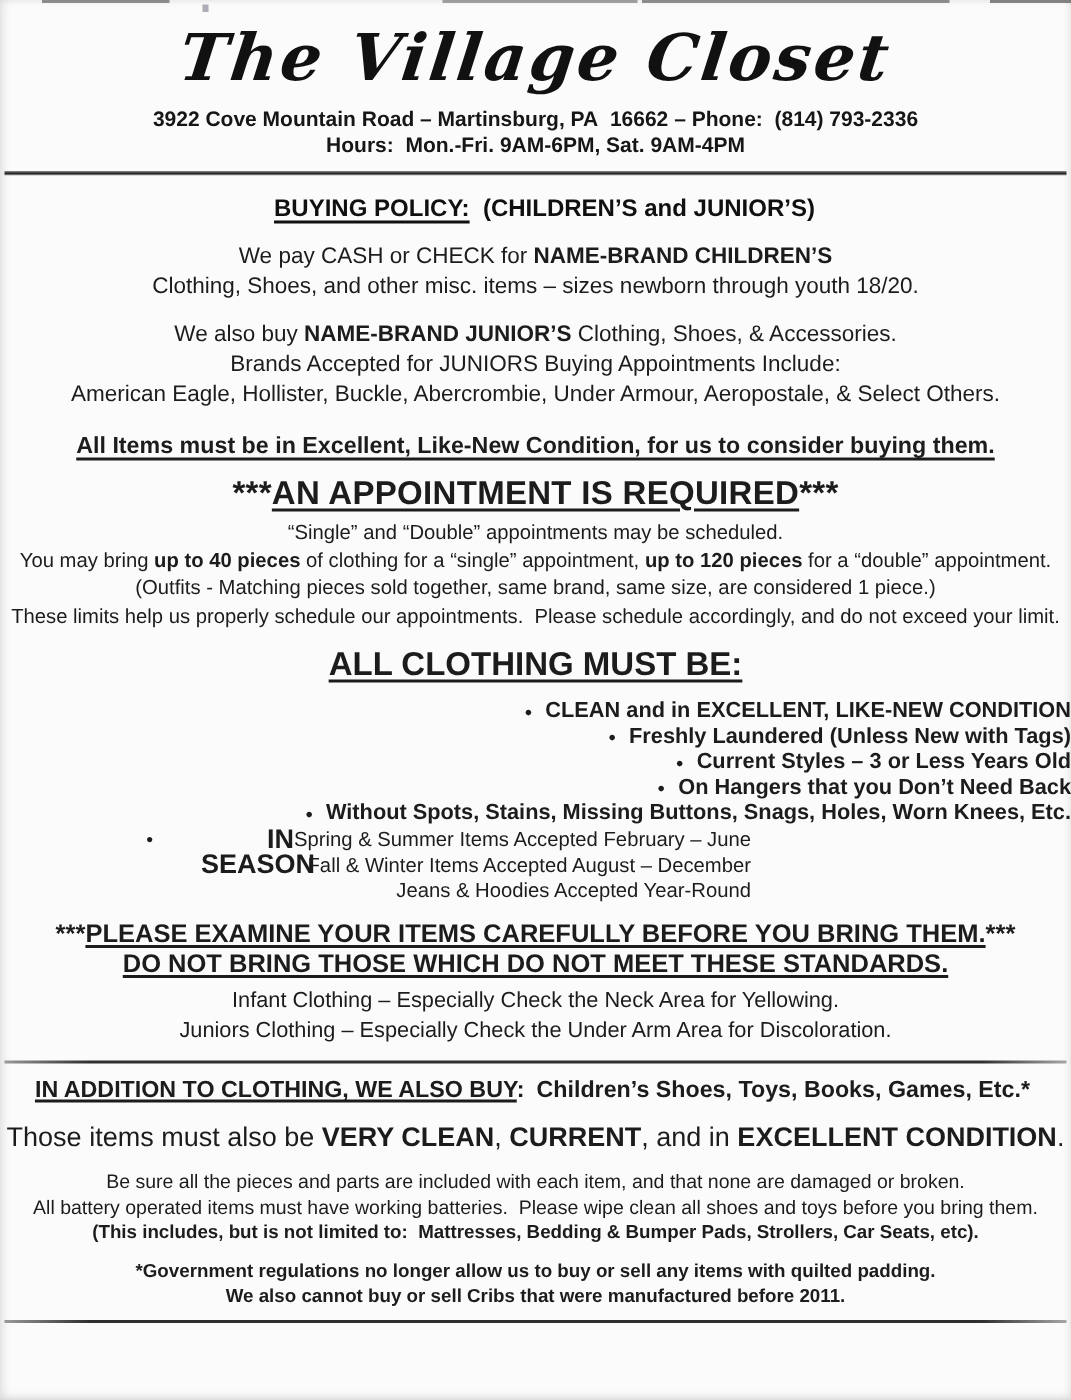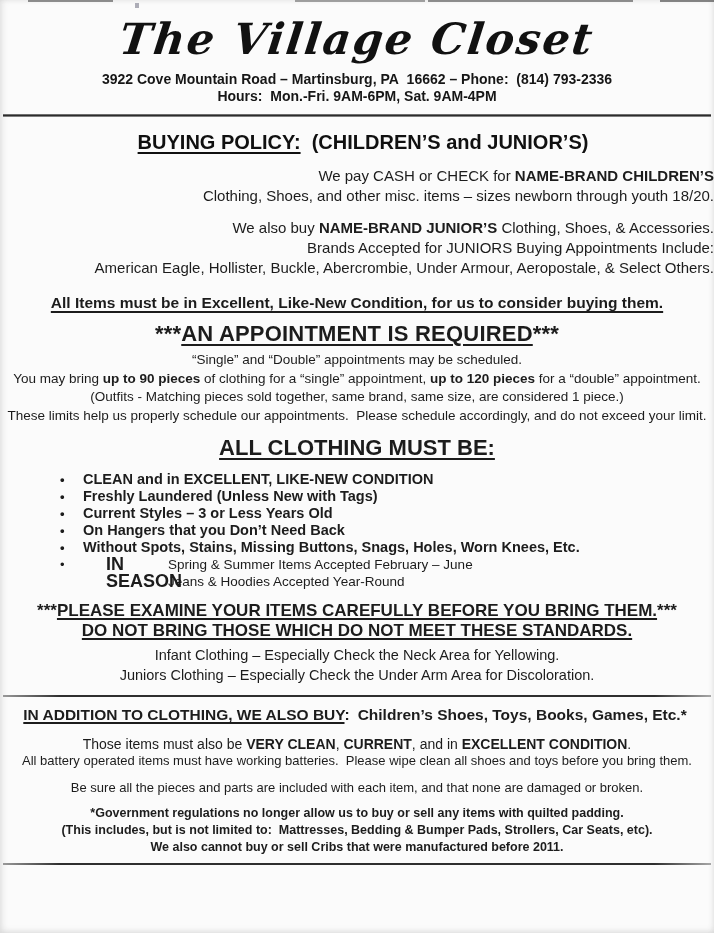--- a/index.html
+++ b/index.html
@@ -39,51 +39,51 @@
   .hdr-line{margin:0;font-size:14px;font-weight:bold;line-height:17px;color:#161616;}
   .hdr-line.first{margin-top:7px;}
 
   .rule{border:0;margin:0 3px;height:2px;background:linear-gradient(to right, #9a9a9a, #2f2f2f 8%, #2f2f2f 92%, #a7a7a7);}
   .rule-thick{height:3px;margin-top:9px;background:linear-gradient(to bottom,#8f8f8f,#222 55%,#b5b5b5);}
 
   .u{text-decoration:underline;text-underline-offset:3px;text-decoration-thickness:2px;}
   .u-thin{text-decoration:underline;text-underline-offset:2px;text-decoration-thickness:1px;}
   b{font-weight:bold;}
 
-  .h-buying{margin:14px 0 0 0;font-size:20px;font-weight:bold;color:#101010;padding-left:12px;}
-  .p15{margin:12px 0 0 0;font-size:15px;line-height:20px;text-align:right;}
+  .h-buying{margin:14px 0 0 0;font-size:16px;font-weight:bold;color:#101010;padding-left:12px;}
+  .p15{margin:12px 0 0 0;font-size:15px;line-height:20px;}
   .cond-rule{margin:16px 0 0 0;font-size:15.5px;font-weight:bold;}
   .cond-rule .u{text-decoration-thickness:1.5px;}
 
   .h-appt{margin:9px 0 0 0;font-size:22px;font-weight:bold;letter-spacing:.2px;}
   .p13{margin:3px 0 0 0;font-size:13.5px;line-height:15.5px;}
   .p13.first{margin-top:5px;}
   .p13.boldline{font-weight:normal;}
 
   .h-clothing{margin:12px 0 0 0;font-size:22px;font-weight:bold;text-align:center;}
 
-  .bullets{margin:10px 0 0 60px;text-align:left;line-height:17px;}
+  .bullets{margin:10px 0 0 88px;text-align:right;line-height:17px;}
   .b-row{font-size:14.5px;font-weight:bold;}
   .dot{display:inline-block;width:14px;margin-right:9px;font-size:13px;vertical-align:top;}
   .hanger-note{font-size:12.5px;font-weight:normal;margin-left:68px;}
   .season-row{display:flex;}
   .season-label{width:62px;margin-left:23px;font-size:18px;font-weight:bold;flex:none;}
   .season-lines{font-size:13.5px;font-weight:normal;}
   .season-lines div{margin:0;}
 
   .h-examine{margin:11px 0 0 0;font-size:17px;font-weight:bold;line-height:19.5px;}
   .h-examine .u{text-decoration-thickness:1.5px;text-underline-offset:2px;}
   .p14{margin:2px 0 0 0;font-size:14.5px;line-height:18px;}
   .p14.first{margin-top:6px;}
 
   .rule-mid{margin-top:11px;}
   .h-addition{margin:9px 4px 0 0;font-size:15.5px;font-weight:bold;}
   .h-addition .u{text-decoration-thickness:1.5px;text-underline-offset:2px;}
   .h-addition .rest{margin-left:8px;}
-  .those{margin:12px 0 0 0;font-size:14px;}
+  .those{margin:12px 0 0 0;font-size:18px;}
   .p12{margin:0;font-size:13px;line-height:17px;}
   .p12.first{margin-top:10px;}
   .regnote{margin:0;font-size:12.5px;font-weight:bold;line-height:17px;}
   .regnote.first{margin-top:9px;}
 
   .rule-bot{margin-top:7px;}
 </style>
 </head>
 <body>
 
@@ -108,58 +108,59 @@
       <span>Clothing, Shoes, and other misc. items – sizes newborn through youth 18/20.</span></p>
     <p class="p15"><span>We also buy </span><b>NAME-BRAND JUNIOR’S</b><span> Clothing, Shoes, &amp; Accessories.</span><br>
       <span>Brands Accepted for JUNIORS Buying Appointments Include:</span><br>
       <span>American Eagle, Hollister, Buckle, Abercrombie, Under Armour, Aeropostale, &amp; Select Others.</span></p>
     <p class="cond-rule"><span class="u">All Items must be in Excellent, Like-New Condition, for us to consider buying them.</span></p>
   </section>
 
   <section>
     <h2 class="h-appt"><span>***</span><span class="u">AN APPOINTMENT IS REQUIRED</span><span>***</span></h2>
     <p class="p13 first">“Single” and “Double” appointments may be scheduled.</p>
-    <p class="p13"><span>You may bring </span><b>up to 90 pieces</b><span> of clothing for a “single” appointment, </span><b>up to 120 pieces</b><span> for a “double” appointment.</span></p>
+    <p class="p13"><span>You may bring </span><b>up to 40 pieces</b><span> of clothing for a “single” appointment, </span><b>up to 120 pieces</b><span> for a “double” appointment.</span></p>
     <p class="p13">(Outfits - Matching pieces sold together, same brand, same size, are considered 1 piece.)</p>
     <p class="p13 boldline">These limits help us properly schedule our appointments.&nbsp; Please schedule accordingly, and do not exceed your limit.</p>
   </section>
 
   <section>
     <h2 class="h-clothing"><span class="u">ALL CLOTHING MUST BE:</span></h2>
     <div class="bullets">
       <div class="b-row"><span class="dot">•</span><span>CLEAN and in EXCELLENT, LIKE-NEW CONDITION</span></div>
       <div class="b-row"><span class="dot">•</span><span>Freshly Laundered (Unless New with Tags)</span></div>
       <div class="b-row"><span class="dot">•</span><span>Current Styles – 3 or Less Years Old</span></div>
       <div class="b-row"><span class="dot">•</span><span>On Hangers that you Don’t Need Back</span></div>
       <div class="b-row"><span class="dot">•</span><span>Without Spots, Stains, Missing Buttons, Snags, Holes, Worn Knees, Etc.</span></div>
       <div class="season-row">
         <span class="dot">•</span>
         <span class="season-label">IN SEASON</span>
         <div class="season-lines">
           <div>Spring &amp; Summer Items Accepted February – June</div>
+          <div>Fall &amp; Winter Items Accepted August – December</div>
           <div>Jeans &amp; Hoodies Accepted Year-Round</div>
         </div>
       </div>
     </div>
   </section>
 
   <section>
     <h3 class="h-examine"><span>***</span><span class="u">PLEASE EXAMINE YOUR ITEMS CAREFULLY BEFORE YOU BRING THEM.</span><span>***</span><br>
       <span class="u">DO NOT BRING THOSE WHICH DO NOT MEET THESE STANDARDS.</span></h3>
     <p class="p14 first">Infant Clothing – Especially Check the Neck Area for Yellowing.</p>
     <p class="p14">Juniors Clothing – Especially Check the Under Arm Area for Discoloration.</p>
   </section>
 
   <div class="rule rule-mid"></div>
 
   <section>
     <h3 class="h-addition"><span class="u">IN ADDITION TO CLOTHING, WE ALSO BUY</span><span>:</span><span class="rest">Children’s Shoes, Toys, Books, Games, Etc.*</span></h3>
     <p class="those"><span>Those items must also be </span><b>VERY CLEAN</b><span>, </span><b>CURRENT</b><span>, and in </span><b>EXCELLENT CONDITION</b><span>.</span></p>
+    <p class="p12 first">Be sure all the pieces and parts are included with each item, and that none are damaged or broken.</p>
     <p class="p12">All battery operated items must have working batteries.&nbsp; Please wipe clean all shoes and toys before you bring them.</p>
-    <p class="p12 first">Be sure all the pieces and parts are included with each item, and that none are damaged or broken.</p>
+    <p class="regnote">(This includes, but is not limited to:&nbsp; Mattresses, Bedding &amp; Bumper Pads, Strollers, Car Seats, etc).</p>
     <p class="regnote first">*Government regulations no longer allow us to buy or sell any items with quilted padding.</p>
-    <p class="regnote">(This includes, but is not limited to:&nbsp; Mattresses, Bedding &amp; Bumper Pads, Strollers, Car Seats, etc).</p>
     <p class="regnote">We also cannot buy or sell Cribs that were manufactured before 2011.</p>
   </section>
 
   <div class="rule rule-bot"></div>
 
 </div>
 
 </body></html>

